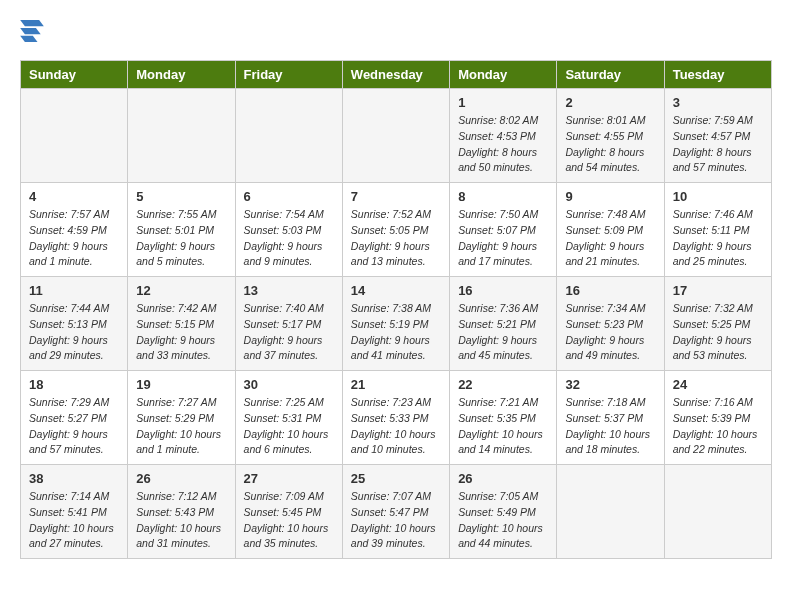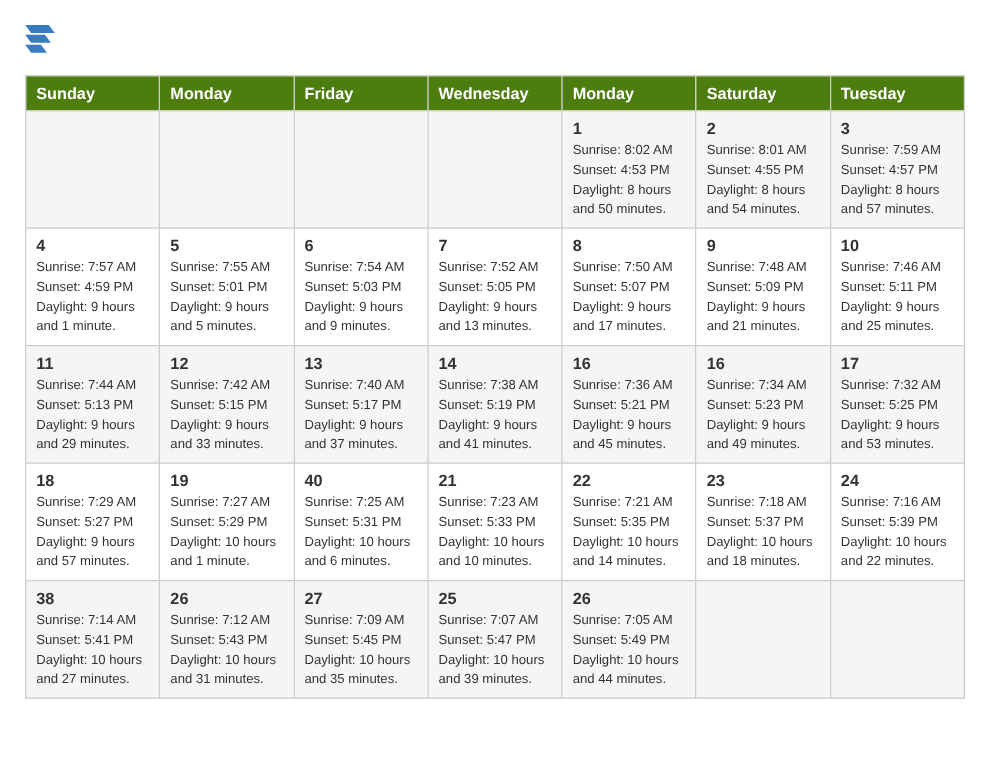--- a/index.html
+++ b/index.html
@@ -78,20 +78,21 @@
       font-size: 13px;
       font-weight: bold;
       color: #333;
       display: block;
       margin-bottom: 3px;
     }
     .day-info {
       font-size: 10.5px;
       color: #333;
       line-height: 1.5;
+      font-style: italic;
     }
   </style>
 </head>
 <body>
 
 <div class="header">
   <div class="logo">
     <svg class="logo-icon" viewBox="0 0 30 38" xmlns="http://www.w3.org/2000/svg">
       <polygon points="0,0 24,0 30,8 6,8" fill="#3a7abf"></polygon>
       <polygon points="0,10 20,10 26,18 6,18" fill="#3a7abf"></polygon>
@@ -202,33 +203,33 @@
       <tr>
         <td>
           <span class="day-number">18</span>
           <div class="day-info">Sunrise: 7:29 AM<br>Sunset: 5:27 PM<br>Daylight: 9 hours<br>and 57 minutes.</div>
         </td>
         <td>
           <span class="day-number">19</span>
           <div class="day-info">Sunrise: 7:27 AM<br>Sunset: 5:29 PM<br>Daylight: 10 hours<br>and 1 minute.</div>
         </td>
         <td>
-          <span class="day-number">40</span>
+          <span class="day-number">30</span>
           <div class="day-info">Sunrise: 7:25 AM<br>Sunset: 5:31 PM<br>Daylight: 10 hours<br>and 6 minutes.</div>
         </td>
         <td>
           <span class="day-number">21</span>
           <div class="day-info">Sunrise: 7:23 AM<br>Sunset: 5:33 PM<br>Daylight: 10 hours<br>and 10 minutes.</div>
         </td>
         <td>
           <span class="day-number">22</span>
           <div class="day-info">Sunrise: 7:21 AM<br>Sunset: 5:35 PM<br>Daylight: 10 hours<br>and 14 minutes.</div>
         </td>
         <td>
-          <span class="day-number">23</span>
+          <span class="day-number">32</span>
           <div class="day-info">Sunrise: 7:18 AM<br>Sunset: 5:37 PM<br>Daylight: 10 hours<br>and 18 minutes.</div>
         </td>
         <td>
           <span class="day-number">24</span>
           <div class="day-info">Sunrise: 7:16 AM<br>Sunset: 5:39 PM<br>Daylight: 10 hours<br>and 22 minutes.</div>
         </td>
       </tr>
       <tr>
         <td>
           <span class="day-number">38</span>

